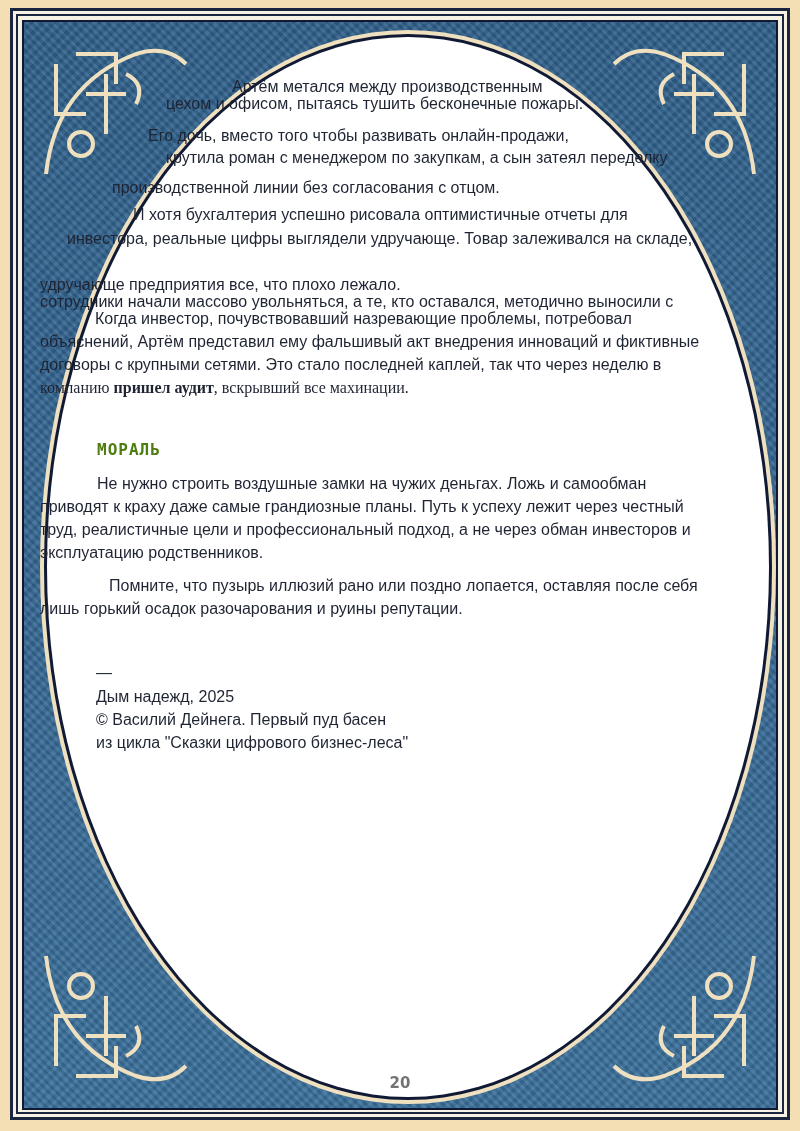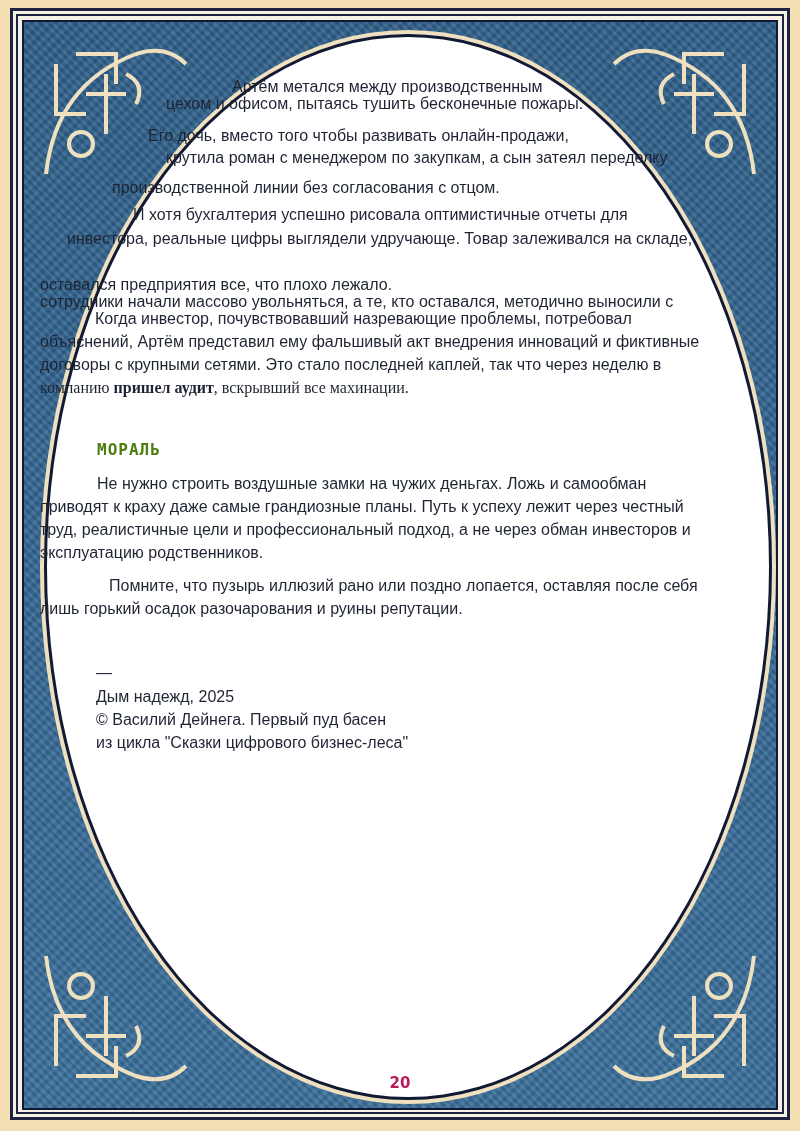--- a/index.html
+++ b/index.html
@@ -17,21 +17,21 @@
   .oval { position:absolute; left:23px; top:15px; width:722px; height:1060px; border-radius:50%; background:#ffffff; }
   .corner { position:absolute; width:180px; height:180px; }
   .corner svg { width:100%; height:100%; }
   .c-tl { left:26px; top:24px; }
   .c-tr { right:26px; top:24px; transform:scaleX(-1); }
   .c-bl { left:26px; bottom:25px; transform:scaleY(-1); }
   .c-br { right:26px; bottom:25px; transform:scale(-1,-1); }
   .content { position:absolute; left:0; top:0; width:673px; height:1131px; color:#1f2433; font-family:"Liberation Sans", sans-serif; font-size:16px; }
   .line { position:absolute; white-space:nowrap; line-height:22px; }
   .moral { position:absolute; left:97px; top:440px; font-weight:bold; font-size:16px; letter-spacing:1px; color:#4d7c0f; font-family:"DejaVu Sans Mono", monospace; }
-  .pagenum { position:absolute; left:0; width:800px; top:1074px; text-align:center; font-weight:bold; font-size:15px; color:#be185d; font-family:"DejaVu Sans", sans-serif; }
+  .pagenum { position:absolute; left:0; width:800px; top:1074px; text-align:center; font-weight:bold; font-size:15px; color:#737373; font-family:"DejaVu Sans", sans-serif; }
   b { font-weight:bold; }
 </style>
 </head>
 <body>
 
 <div class="frame"></div>
 <div class="ornament">
   <div class="oval-rim"></div>
   <div class="oval-rim2"></div>
   <div class="oval"></div>
@@ -96,21 +96,21 @@
 
   <div class="line" style="left:232px; top:76px;">Артём   метался   между   производственным</div>
   <div class="line" style="left:166px; top:93px;">цехом  и  офисом,  пытаясь  тушить  бесконечные  пожары.</div>
   <div class="line" style="left:148px; top:125px;">Его  дочь,  вместо  того  чтобы  развивать  онлайн-продажи,</div>
   <div class="line" style="left:130px; top:147px;margin-left:36px;">крутила роман с менеджером по закупкам, а сын затеял переделку</div>
   <div class="line" style="left:112px; top:177px;">производственной линии без согласования с отцом.</div>
 
   <div class="line" style="left:133px; top:204px;">И  хотя  бухгалтерия  успешно  рисовала  оптимистичные  отчеты  для</div>
   <div class="line" style="left:67px; top:228px;">инвестора, реальные цифры выглядели удручающе. Товар залеживался на складе,</div>
   <div class="line" style="left:40px; top:251px;margin-top:40px;">сотрудники  начали  массово  увольняться,  а  те,  кто  оставался,  методично  выносили  с</div>
-  <div class="line" style="left:40px; top:274px;">оставался предприятия все, что плохо лежало.</div>
+  <div class="line" style="left:40px; top:274px;">удручающе предприятия все, что плохо лежало.</div>
 
   <div class="line" style="left:95px; top:308px;">Когда    инвестор,    почувствовавший    назревающие    проблемы,    потребовал</div>
   <div class="line" style="left:40px; top:331px;">объяснений, Артём представил ему фальшивый акт внедрения инноваций и фиктивные</div>
   <div class="line" style="left:40px; top:354px;">договоры  с  крупными  сетями.  Это  стало  последней  каплей,  так  что  через  неделю  в</div>
   <div class="line" style="left:40px; top:377px;font-family:Liberation Serif, serif;"><span>компанию </span><b>пришел аудит</b><span>, вскрывший все махинации.</span></div>
 
   <div class="moral">МОРАЛЬ</div>
   <div class="line" style="left:97px; top:473px;">Не  нужно  строить  воздушные  замки  на  чужих  деньгах.  Ложь  и  самообман</div>
   <div class="line" style="left:40px; top:496px;">приводят к краху даже самые грандиозные планы. Путь к успеху лежит через честный</div>
   <div class="line" style="left:40px; top:519px;">труд, реалистичные цели и профессиональный подход, а не через обман инвесторов и</div>

